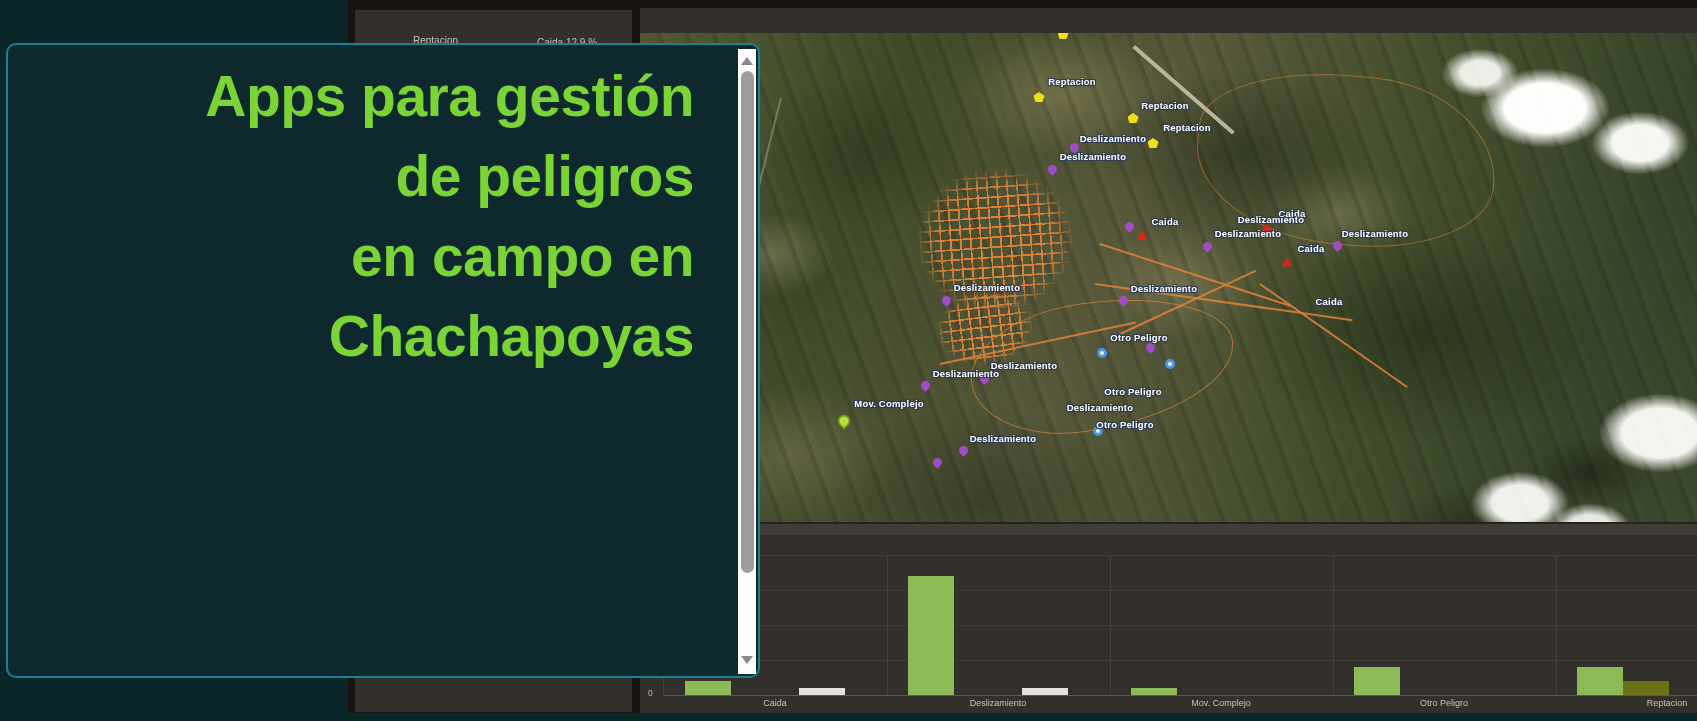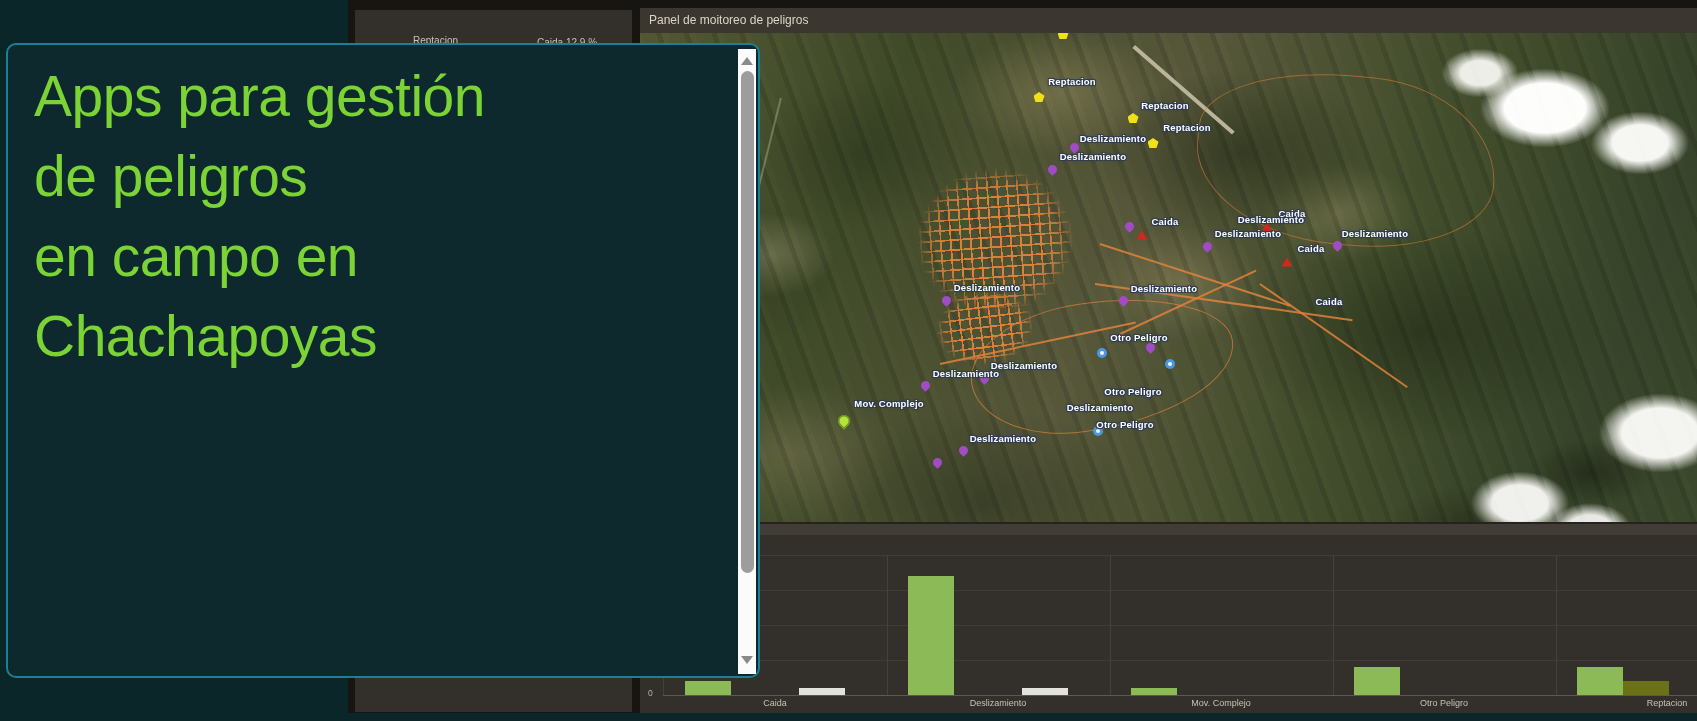--- a/index.html
+++ b/index.html
@@ -82,22 +82,22 @@
   .baseline{position:absolute;left:23px;right:0;top:160px;height:1px;background:#5e584f;}
   .vsep{position:absolute;top:20px;height:140px;width:1px;background:#45403a;}
   .vaxis{position:absolute;left:23px;top:20px;height:140px;width:1px;background:#45403a;}
   .bar{position:absolute;bottom:18px;width:46px;}
   .cat-label{position:absolute;top:163px;transform:translateX(-50%);font-size:9px;color:#c7c1b4;white-space:nowrap;}
   .zero-label{position:absolute;left:8px;top:153px;font-size:8.5px;color:#b9b3a6;}
 
   
   .overlay{position:absolute;left:6px;top:43px;width:754px;height:635px;background:#0d292d;
       border:2px solid #1c7f94;border-radius:10px;}
-  .overlay h1{margin:11px 0 0 26px;width:660px;font-size:57px;line-height:80px;font-weight:normal;
-      color:#7bd336;white-space:pre-line;letter-spacing:-.5px;}
+  .overlay h1{margin:11px 0 0 26px;width:660px;font-size:57px;line-height:80px;font-weight:bold;
+      color:#7bd336;white-space:pre-line;letter-spacing:-.5px;text-align:right;}
   .overlay p{margin:34px 0 0 26px;width:660px;font-size:30.5px;line-height:43px;
       color:#fdfbec;white-space:pre-line;}
   .scrollbar{position:absolute;right:2px;top:4px;width:18px;height:625px;background:#fbfbfb;}
   .sb-thumb{position:absolute;left:2.5px;top:22px;width:13px;height:502px;background:#9d9d9d;border-radius:7px;}
   .sb-up{position:absolute;left:3px;top:8px;width:0;height:0;
       border-left:6px solid transparent;border-right:6px solid transparent;border-bottom:8px solid #8a8a8a;}
   .sb-down{position:absolute;left:3px;bottom:10px;width:0;height:0;
       border-left:6px solid transparent;border-right:6px solid transparent;border-top:8px solid #8a8a8a;}
 </style>
 </head>
@@ -106,21 +106,20 @@
 <div class="stage">
 
   <div class="window">
 
     <div class="sidebar">
       <span class="sb-label" style="left:58px;top:25px">Reptacion</span>
       <span class="sb-label" style="left:182px;top:27px">Caida 12.9 %</span>
     </div>
 
     <div class="main">
-      <div class="main-header">Panel de moitoreo de peligros</div>
 
       <div class="map" id="hazard-map">
         <div class="trail"></div>
         <div class="airstrip"></div>
         <div class="city-grid"></div>
         <div class="city-grid small"></div>
         <div class="blob blob1"></div>
         <div class="blob blob2"></div>
         <div class="road" style="left:460px;top:210px;width:200px;transform:rotate(18deg)"></div>
         <div class="road" style="left:455px;top:250px;width:260px;transform:rotate(8deg)"></div>

